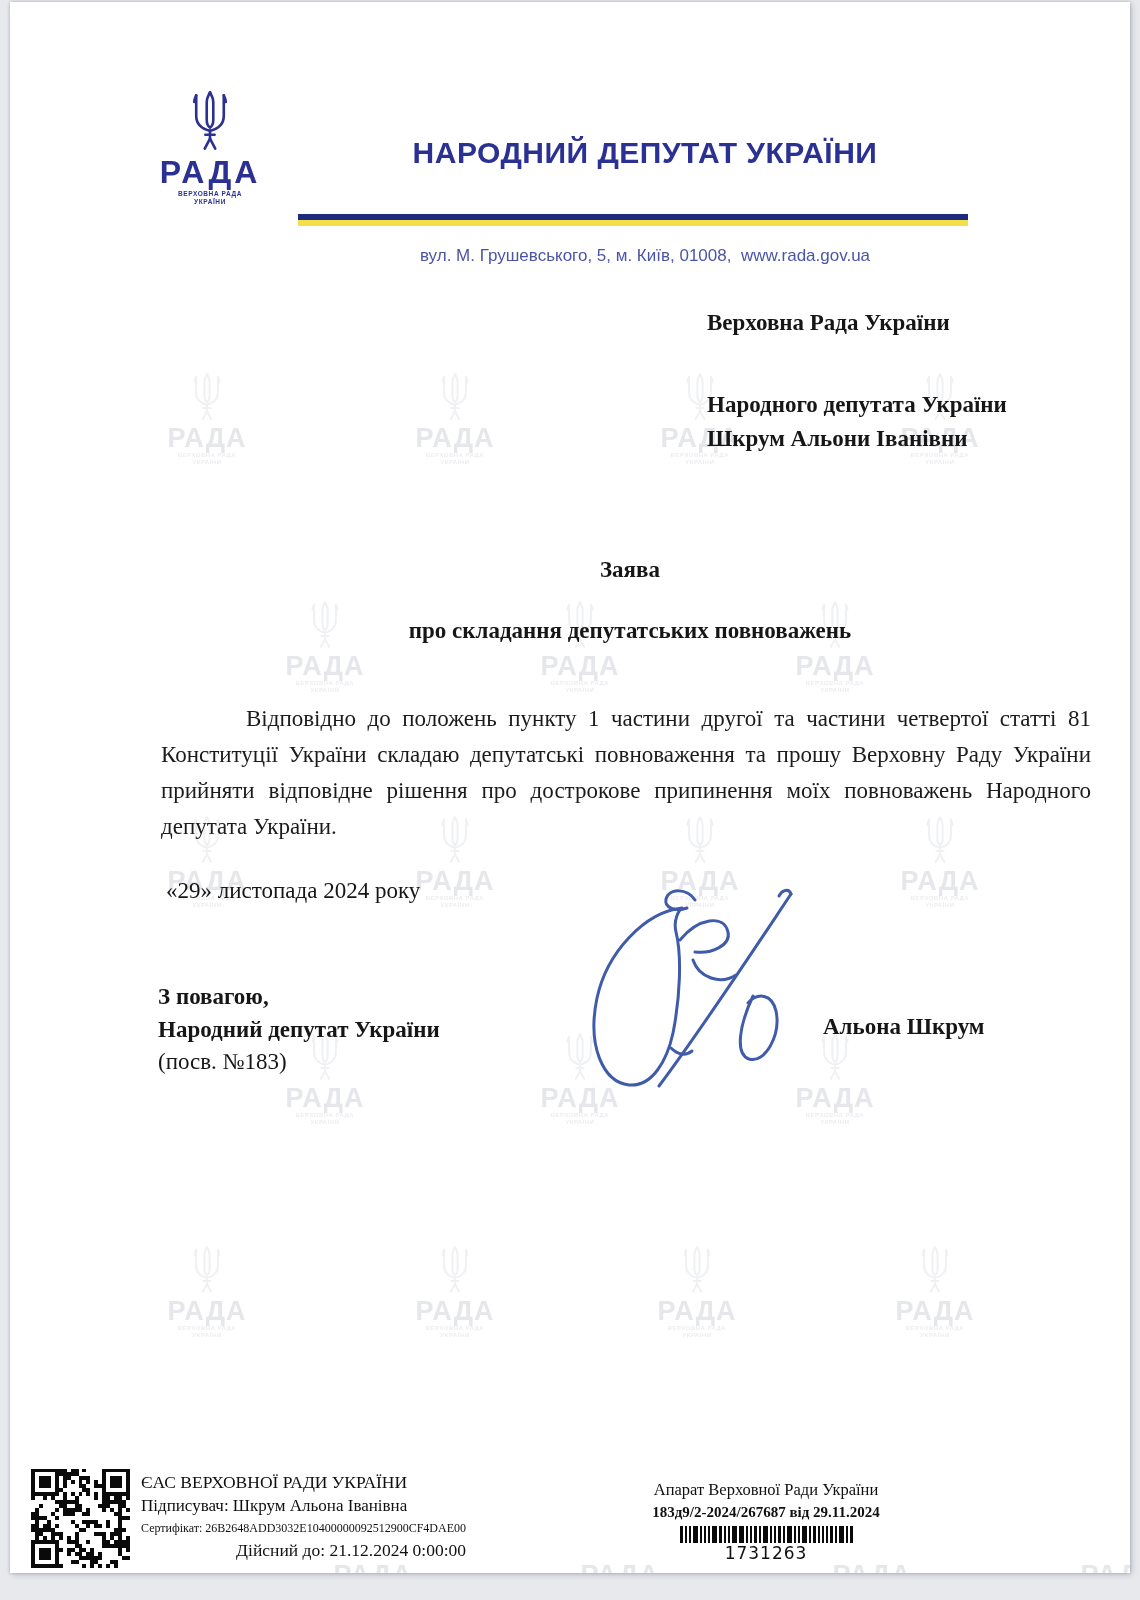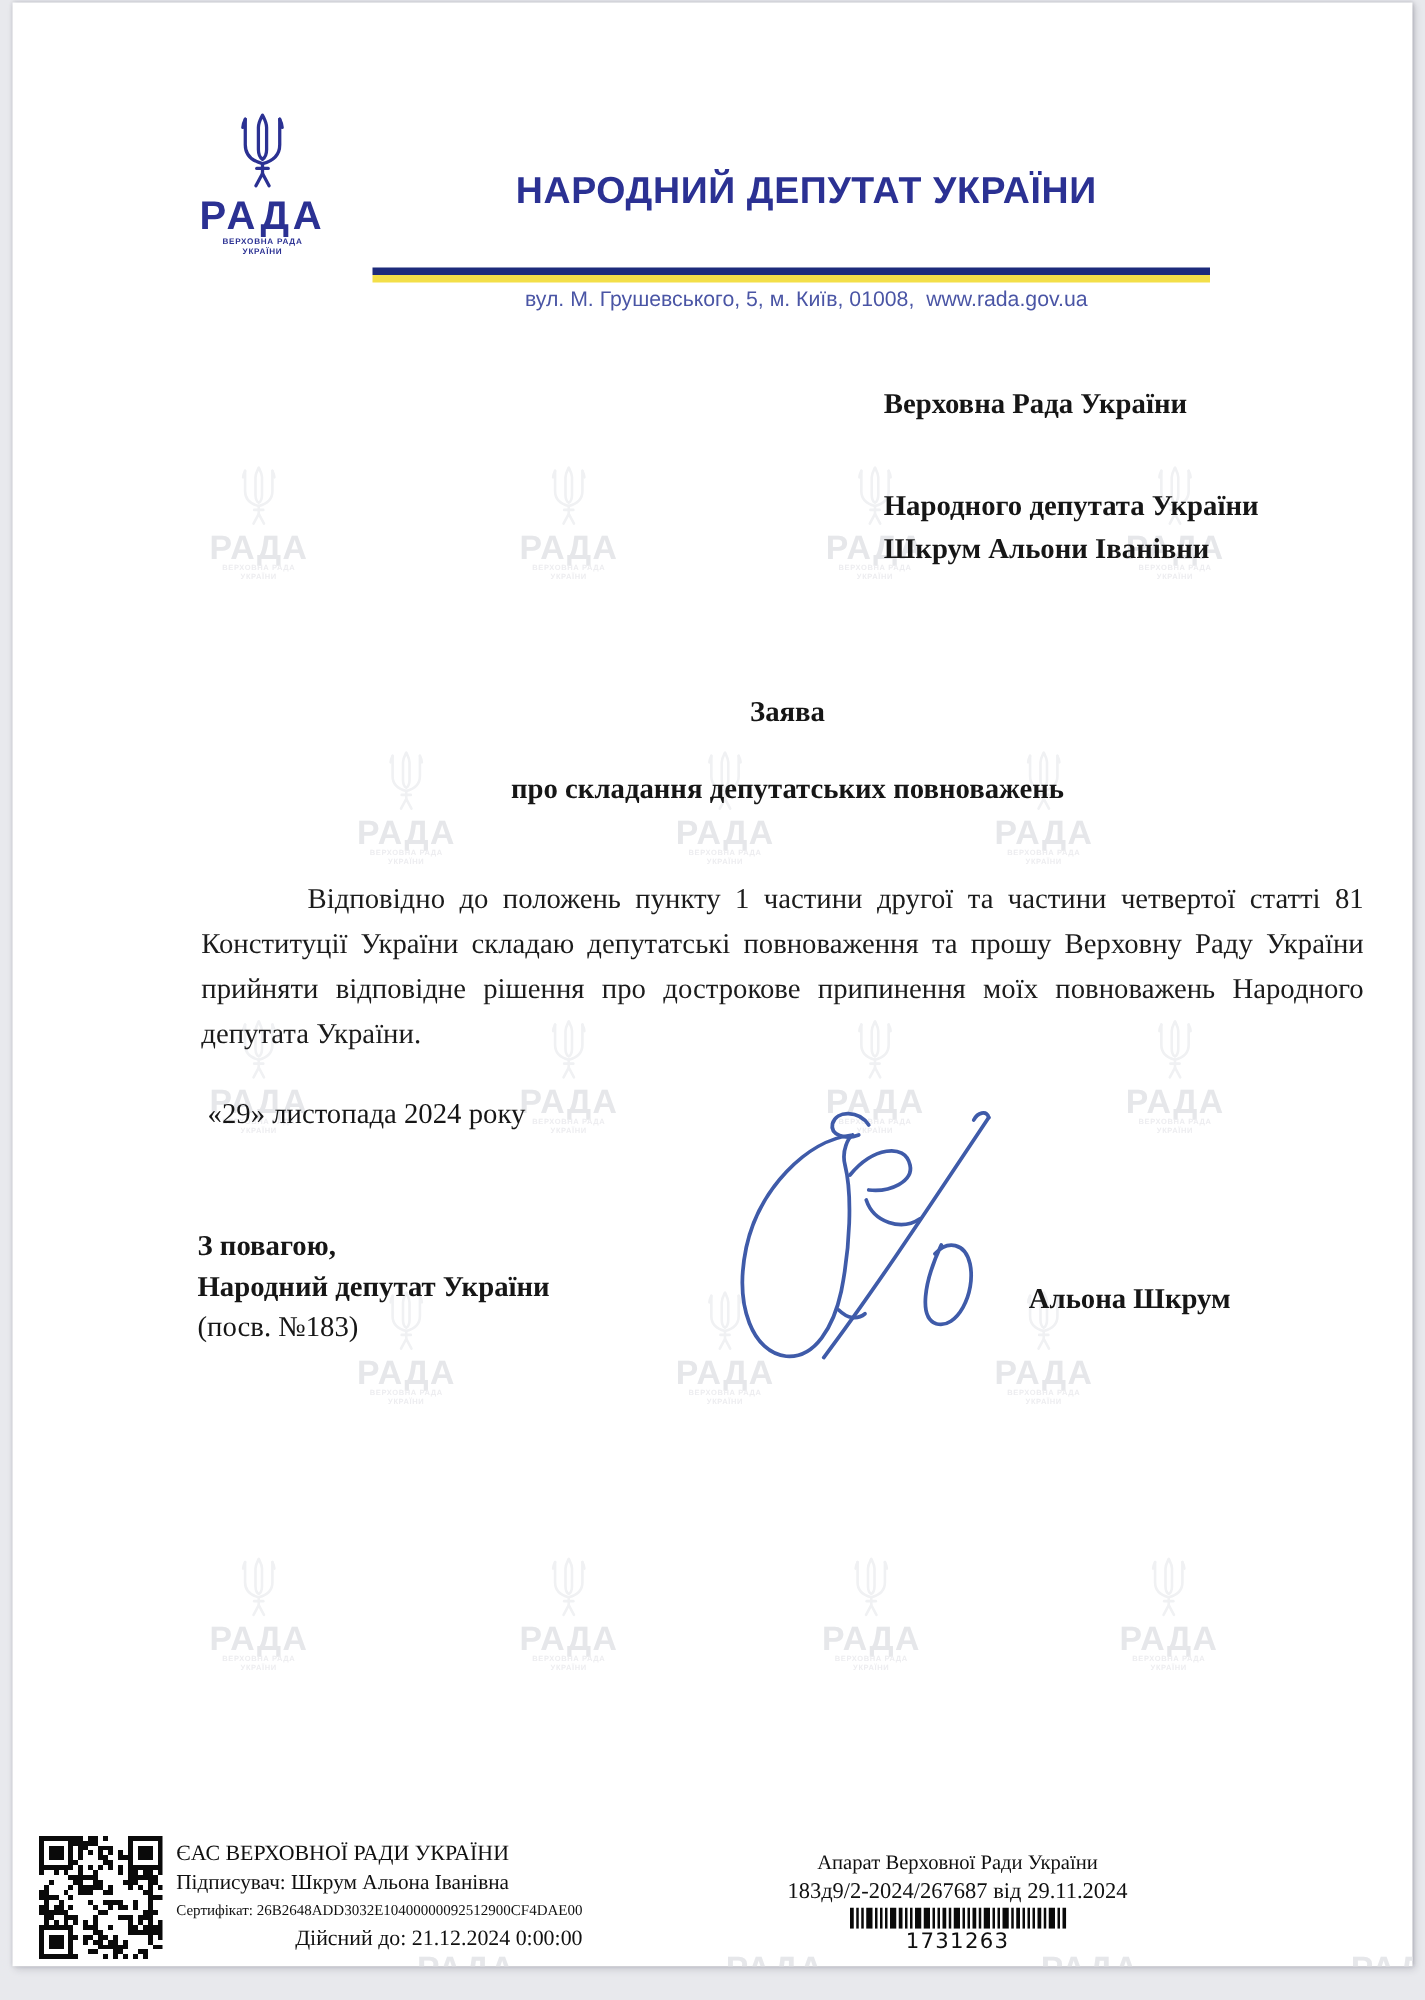--- a/index.html
+++ b/index.html
@@ -31,49 +31,49 @@
     line-height:32px;letter-spacing:3px;margin-top:2px;}
   .logo-cap{font-family:"Liberation Sans",sans-serif;font-weight:700;font-size:6.5px;
     line-height:8px;letter-spacing:.6px;margin-top:2px;}
   .logo-cap + .logo-cap{margin-top:0;}
   .doc-title{left:160px;top:134px;width:950px;text-align:center;z-index:2;
     font-family:"Liberation Sans",sans-serif;font-weight:700;font-size:30px;
     letter-spacing:.5px;color:#2b3193;}
   .divider{left:288px;top:212px;width:670px;z-index:2;}
   .divider .blue{height:6px;background:#1d2b7b;}
   .divider .yellow{height:6px;background:#f3df49;}
-  .address{left:160px;top:228px;width:950px;text-align:center;z-index:2;
+  .address{left:160px;top:244px;width:950px;text-align:center;z-index:2;
     font-family:"Liberation Sans",sans-serif;font-size:17px;color:#4a55a5;
     white-space:pre-wrap;}
 
   
   .recipient{left:697px;top:304px;z-index:2;font-weight:700;font-size:23px;line-height:34px;color:#161616;}
   .recipient .gap{height:48px;}
   .subject{left:150px;top:551px;width:940px;text-align:center;z-index:2;
     font-weight:700;font-size:23px;line-height:34px;color:#161616;}
   .subject .l2{margin-top:27px;}
   .body-text{left:140px;top:688px;width:930px;z-index:2;margin:11px;
     font-size:23px;line-height:36px;color:#1b1b1b;
     text-align:justify;text-indent:85px;}
   .date-line{left:156px;top:876px;z-index:2;font-size:23px;color:#161616;}
   .closing{left:148px;top:979px;z-index:2;font-size:23px;line-height:32.5px;color:#161616;}
   .closing .b{font-weight:700;}
-  .signer-name{left:813px;top:1012px;z-index:2;font-weight:700;font-size:23px;color:#161616;margin-top:12px;}
+  .signer-name{left:813px;top:1012px;z-index:2;font-weight:700;font-size:23px;color:#161616;}
   .signature{left:535px;top:876px;width:300px;height:240px;z-index:2;color:#3f5ba9;}
 
   
   .qr{left:21px;top:1462px;width:99px;height:108px;z-index:2;}
   .stamp-left{left:131px;top:1468px;z-index:2;color:#101010;}
   .stamp-left .s1{font-size:17.5px;line-height:24px;}
   .stamp-left .s2{font-size:17px;line-height:23px;}
   .stamp-left .s3{font-size:12px;line-height:22px;}
   .stamp-left .s4{font-size:17.5px;line-height:23px;text-align:right;}
   .stamp-right{left:600px;top:1477px;width:312px;text-align:center;z-index:2;color:#101010;}
   .stamp-right .r1{font-size:16.5px;line-height:22px;}
-  .stamp-right .r2{font-size:18px;line-height:23px;}
+  .stamp-right .r2{font-size:15px;line-height:23px;font-weight:bold;}
   .barcode{display:block;margin:2px auto 0;height:17px;}
   .barcode-number{font-family:"DejaVu Sans",sans-serif;font-size:17px;line-height:20px;letter-spacing:1px;}
 </style>
 </head>
 <body>
 
 <svg width="0" height="0" style="position:absolute">
   <symbol id="trident" viewBox="0 0 64 96">
     <g fill="none" stroke="currentColor" stroke-width="4" stroke-linecap="round" stroke-linejoin="round">
       <path d="M32 4 c-3 6 -5 9 -5 15 v27 c0 6 2 10 5 12 c3 -2 5 -6 5 -12 V19 c0 -6 -2 -9 -5 -15 Z"></path>

